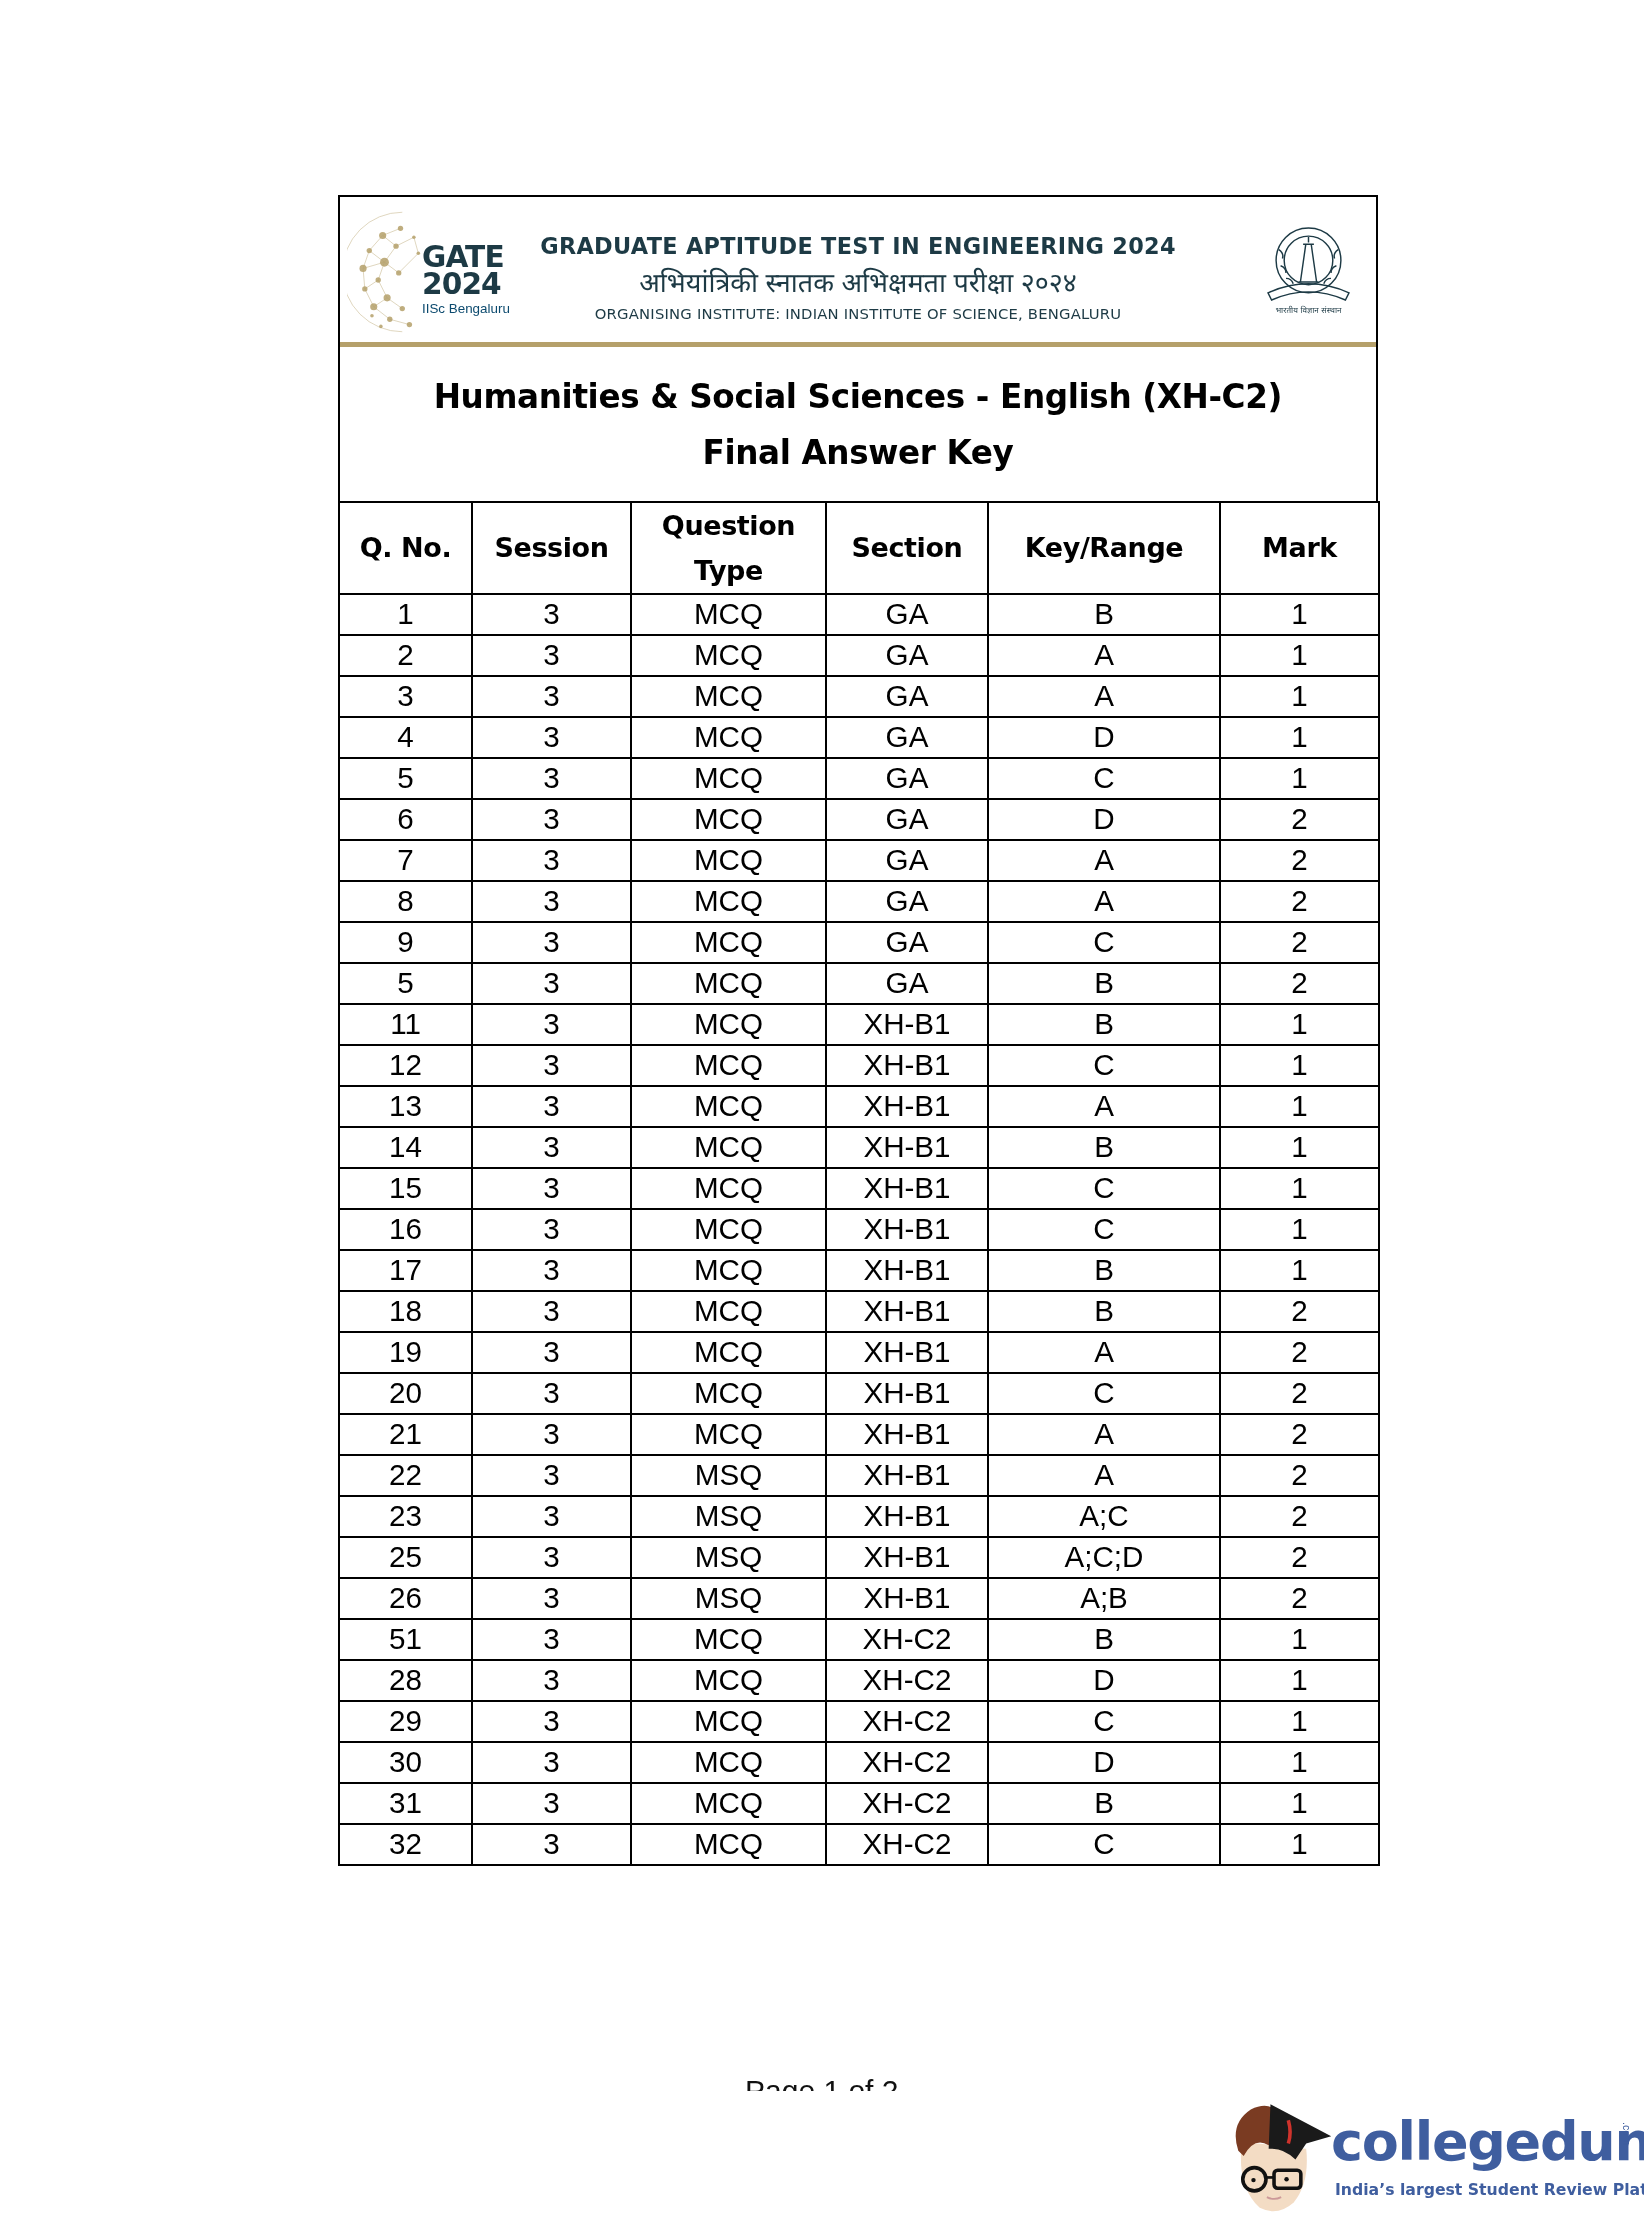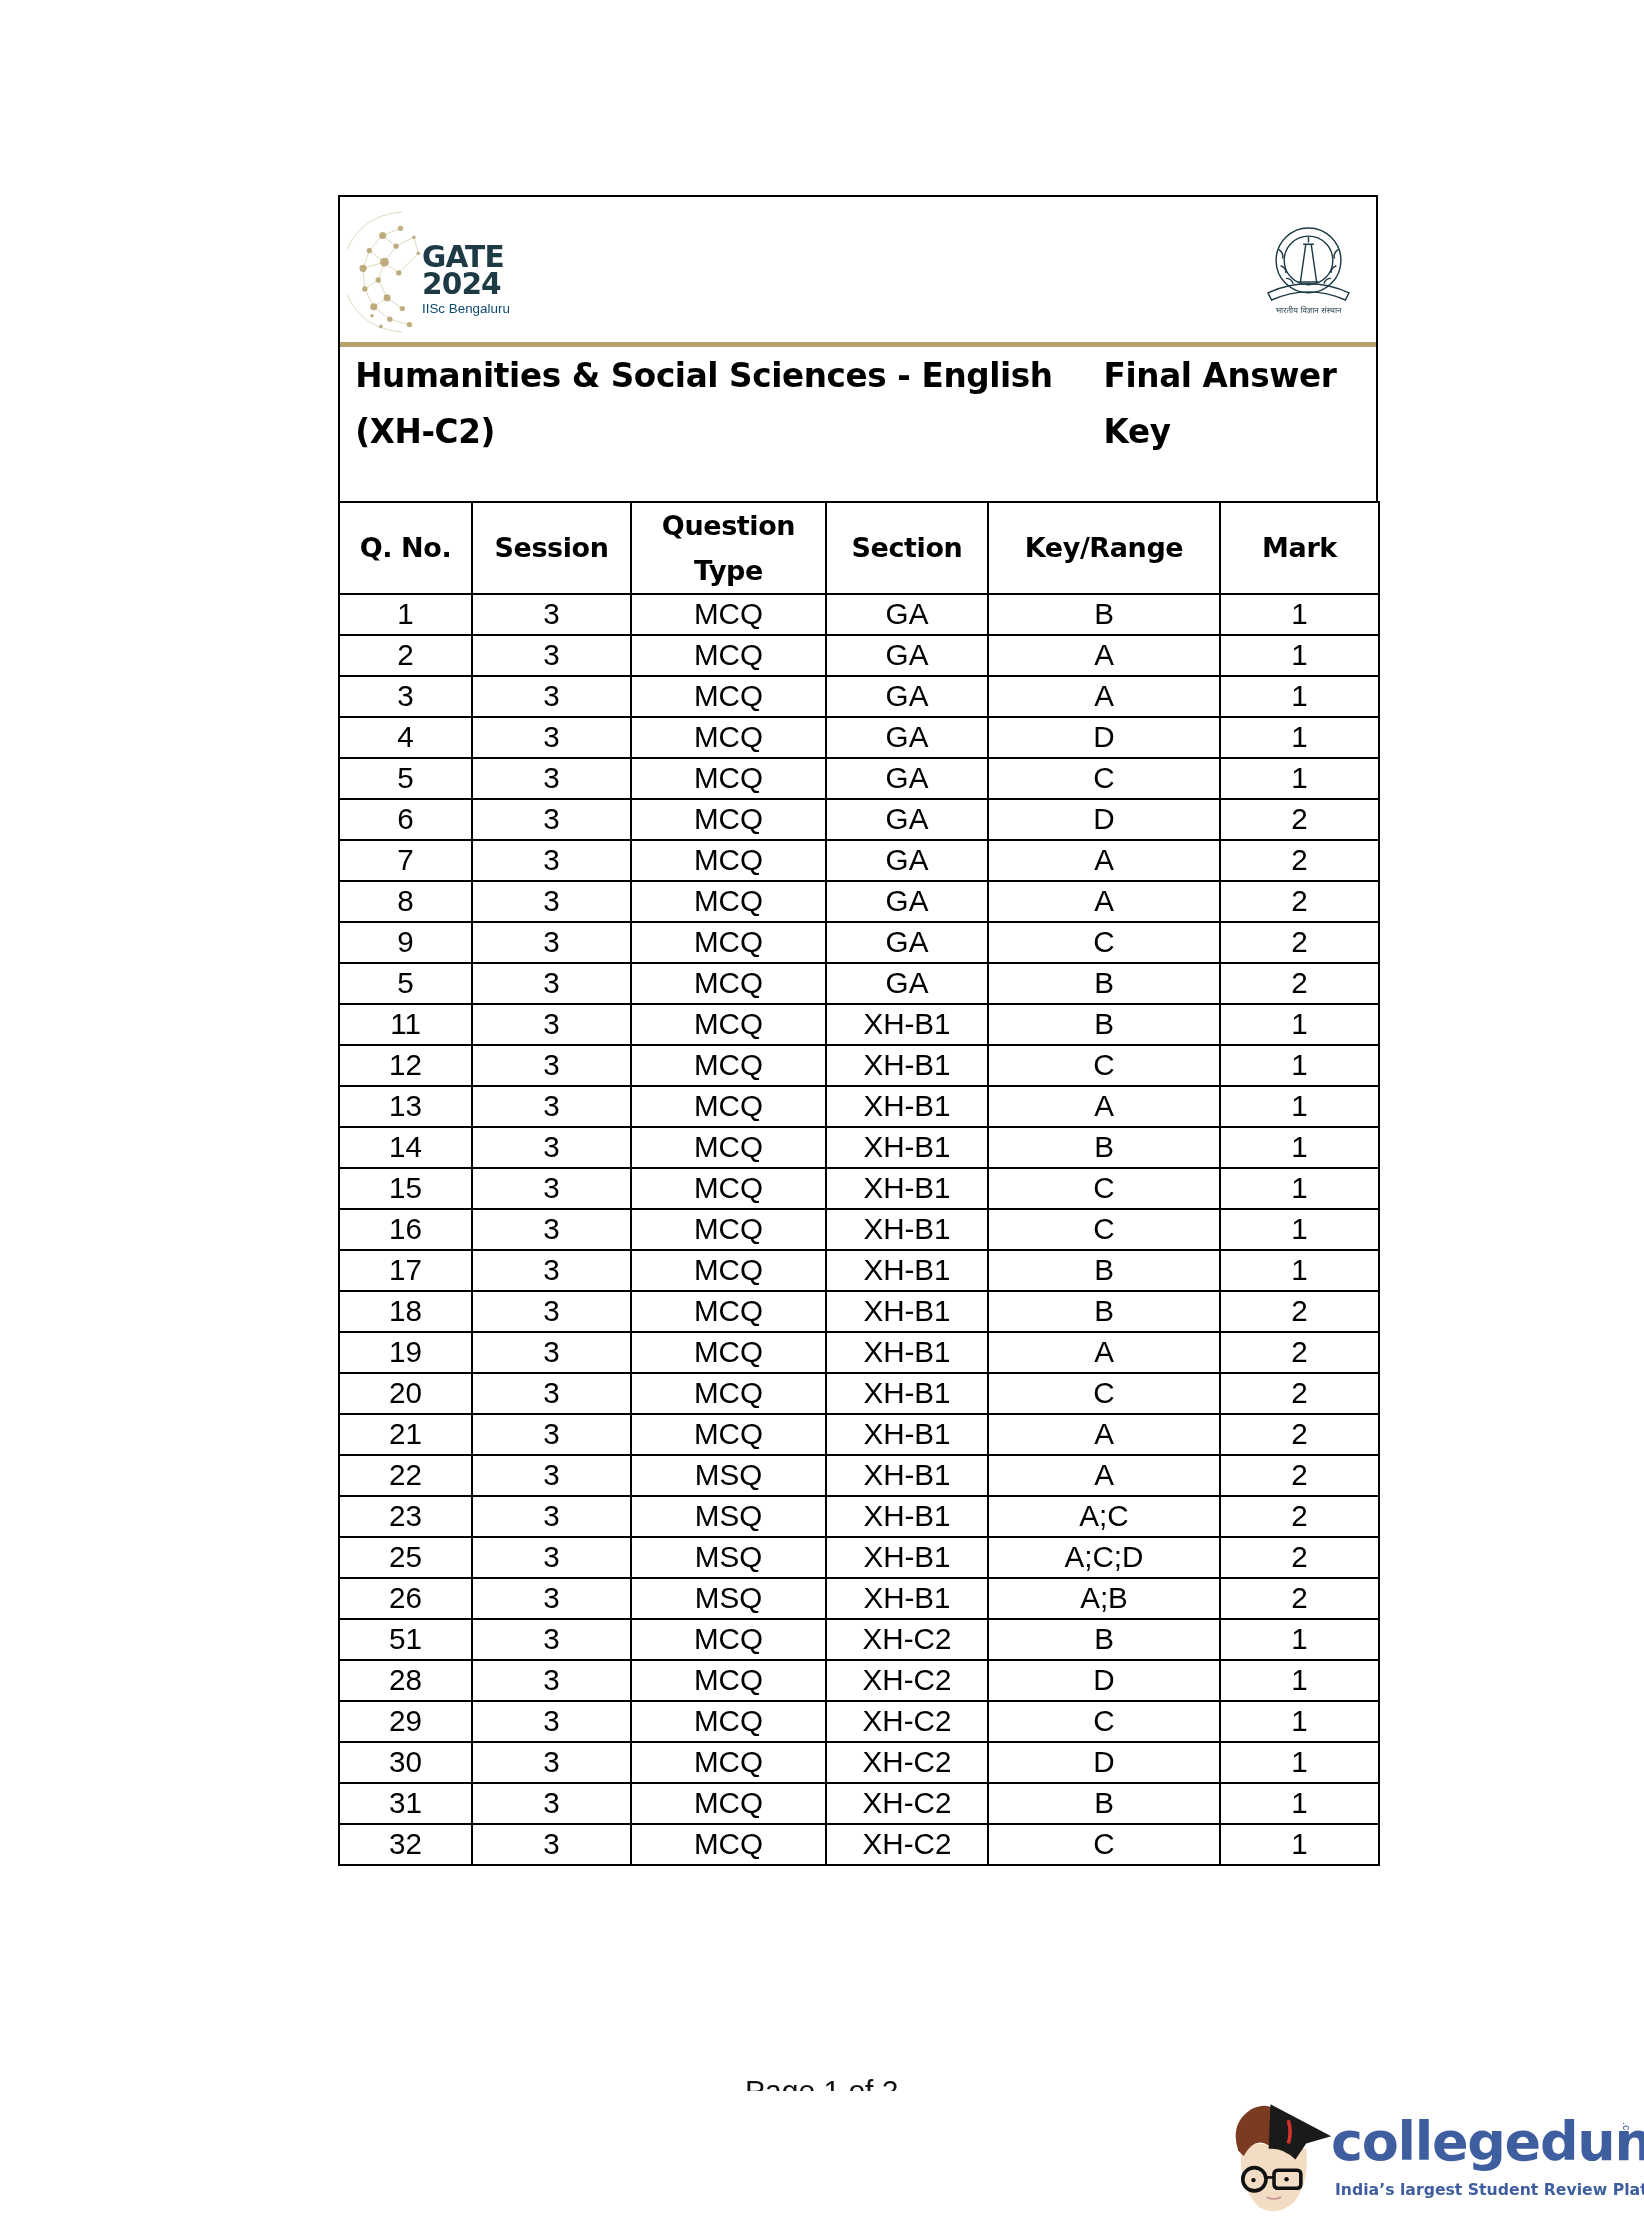--- a/index.html
+++ b/index.html
@@ -17,21 +17,21 @@
                font-size: 29.6px; letter-spacing: -0.9px; }
   .gate-sub { position: absolute; left: 82px; top: 104px; font-size: 13.4px; color: #0c4a6e; }
   .banner-center { position: absolute; left: 107px; right: 107px; top: 36px; text-align: center; color: #1d3a45; }
   .b-title { font-family: "DejaVu Sans", sans-serif; font-weight: bold; font-size: 22.4px; letter-spacing: 0.3px; }
   .b-hindi { font-size: 27px; margin-top: 3.6px; }
   .b-org { font-family: "DejaVu Sans", sans-serif; font-size: 14.8px; margin-top: 5.4px; letter-spacing: 0.2px; }
   .iisc-logo { position: absolute; right: 18px; top: 21.5px; width: 99px; height: 99px; }
   .gold-line { height: 4.5px; background: #b5a06a; }
 
   
-  .title-block { height: 154px; display: flex; flex-direction: row; align-items: flex-start; justify-content: center; }
+  .title-block { height: 154px; display: flex; flex-direction: column; align-items: center; justify-content: center; }
   .title-line { font-family: "DejaVu Sans", sans-serif; font-weight: bold; font-size: 34px; line-height: 56px; letter-spacing: -0.4px; transform: scaleX(0.96); }
 
   
   table.key { border-collapse: collapse; width: 1040px; table-layout: fixed; }
   table.key th, table.key td { border: 2.7px solid #000; text-align: center; padding: 0; }
   table.key th { height: 82px; font-family: "DejaVu Sans", sans-serif; font-weight: bold; font-size: 27px; line-height: 45px; letter-spacing: -0.4px; }
   table.key td { height: 39px; font-size: 29.6px; font-family: "Liberation Sans", sans-serif; }
 
   .page-footer { position: absolute; left: 627px; top: 2069px; width: 448px; height: 21.5px; overflow: hidden; }
   .page-footer span { position: absolute; left: 118px; top: 5.4px; font-size: 30px; font-family: "Liberation Sans", sans-serif; color: #111; white-space: nowrap; }
@@ -76,20 +76,25 @@
           <path d="M25 45 L42 58 L18 65 M35 78 L20 88 M45 98 L30 108 M55 40 L75 30 L80 48 L58 70 L42 58"></path>
           <path d="M62 2 A66 66 0 0 0 62 136"></path>
         </g>
       </svg>
       <div class="gate-text">
         <div>GATE</div>
         <div>2024</div>
       </div>
       <div class="gate-sub">IISc Bengaluru</div>
 
+      <div class="banner-center">
+        <div class="b-title">GRADUATE APTITUDE TEST IN ENGINEERING 2024</div>
+        <div class="b-hindi">अभियांत्रिकी स्नातक अभिक्षमता परीक्षा २०२४</div>
+        <div class="b-org">ORGANISING INSTITUTE: INDIAN INSTITUTE OF SCIENCE, BENGALURU</div>
+      </div>
 
       <svg class="iisc-logo" viewBox="0 0 110 110">
         <g fill="none" stroke="#1d3a45" stroke-width="1.6">
           <circle cx="55" cy="46" r="36"></circle>
           <circle cx="55" cy="46" r="27"></circle>
           <path d="M22 34 q6 4 4 10 M24 52 q6 2 6 8 M30 66 q6 0 8 6 M88 34 q-6 4 -4 10 M86 52 q-6 2 -6 8 M80 66 q-6 0 -8 6"></path>
           <path d="M55 20 L55 26 M49 28 L61 28 M52 28 L46 70 M58 28 L64 70 M44 70 L66 70"></path>
           <path d="M10 82 Q55 62 100 82 L96 90 Q55 72 14 90 Z"></path>
         </g>
         <text x="55" y="104" font-size="9" text-anchor="middle" fill="#1d3a45" font-family="DejaVu Sans, sans-serif">भारतीय विज्ञान संस्थान</text>

